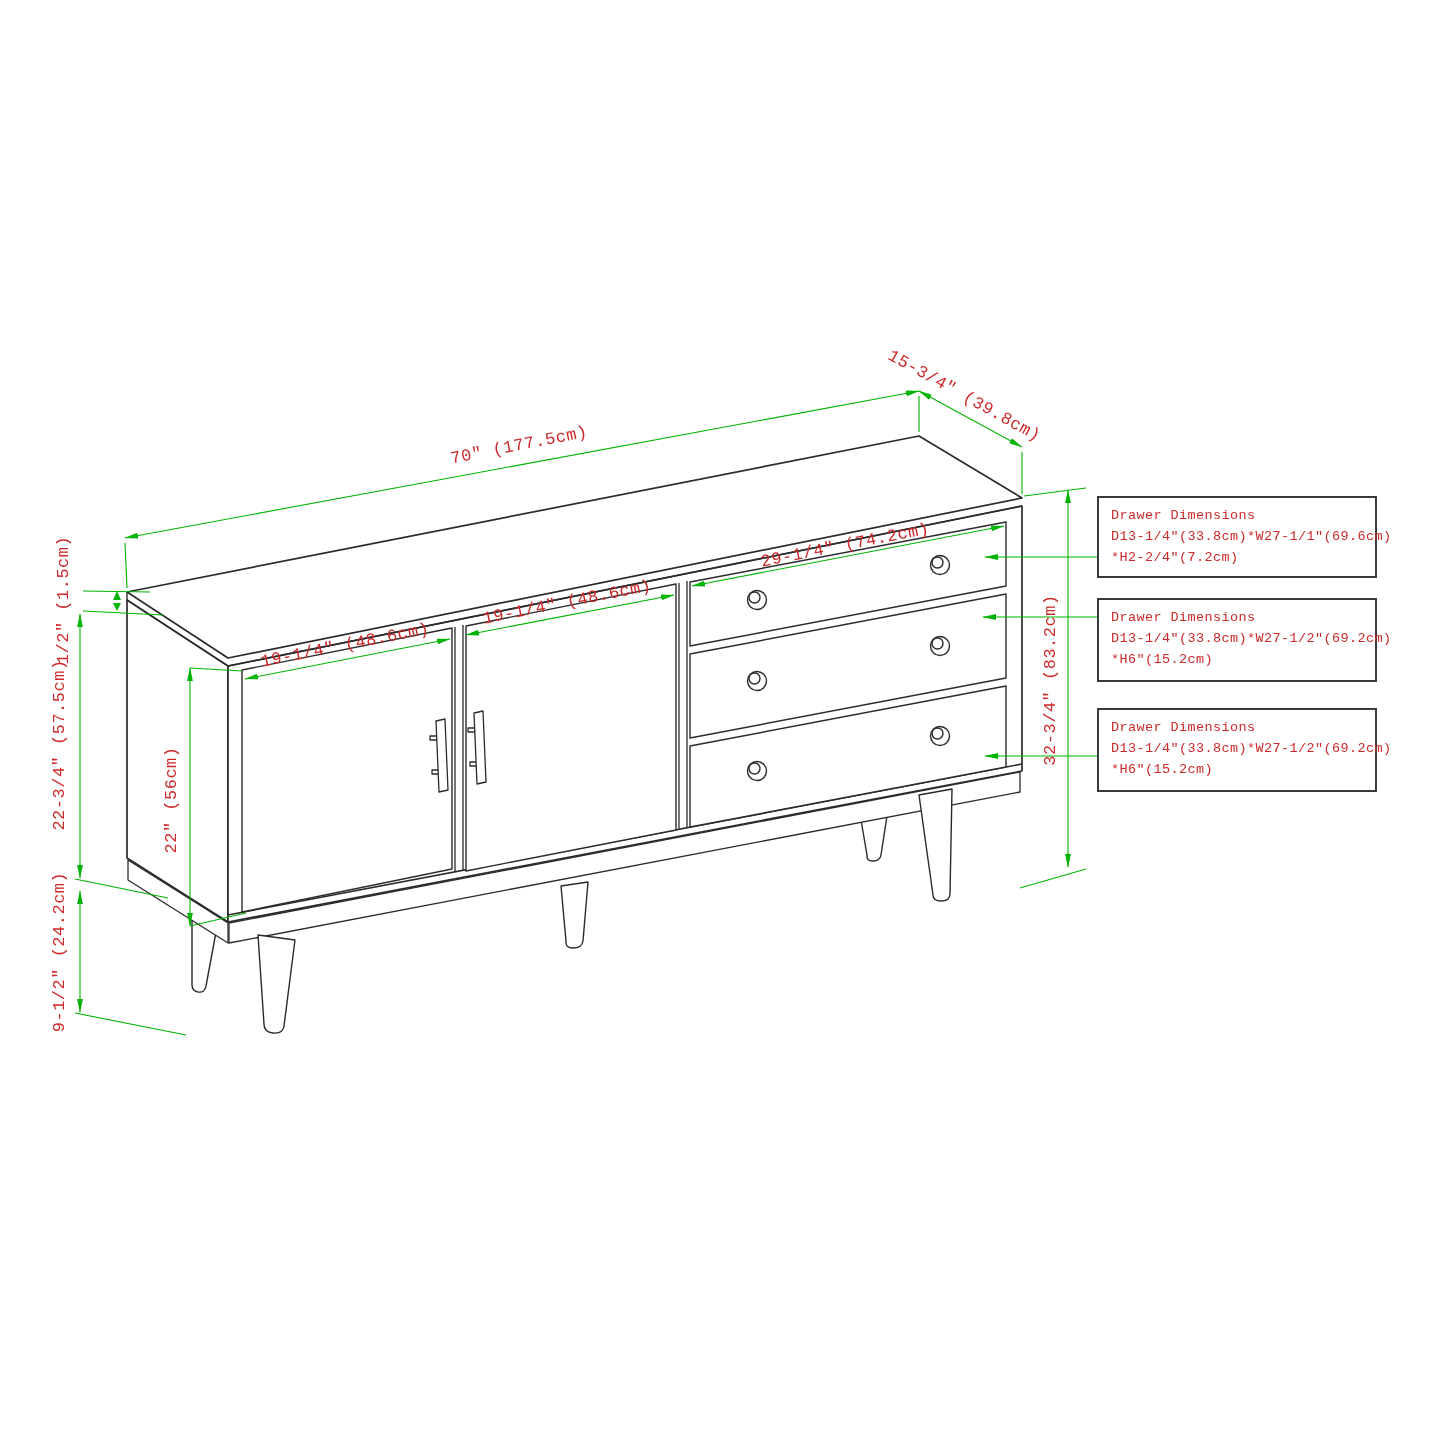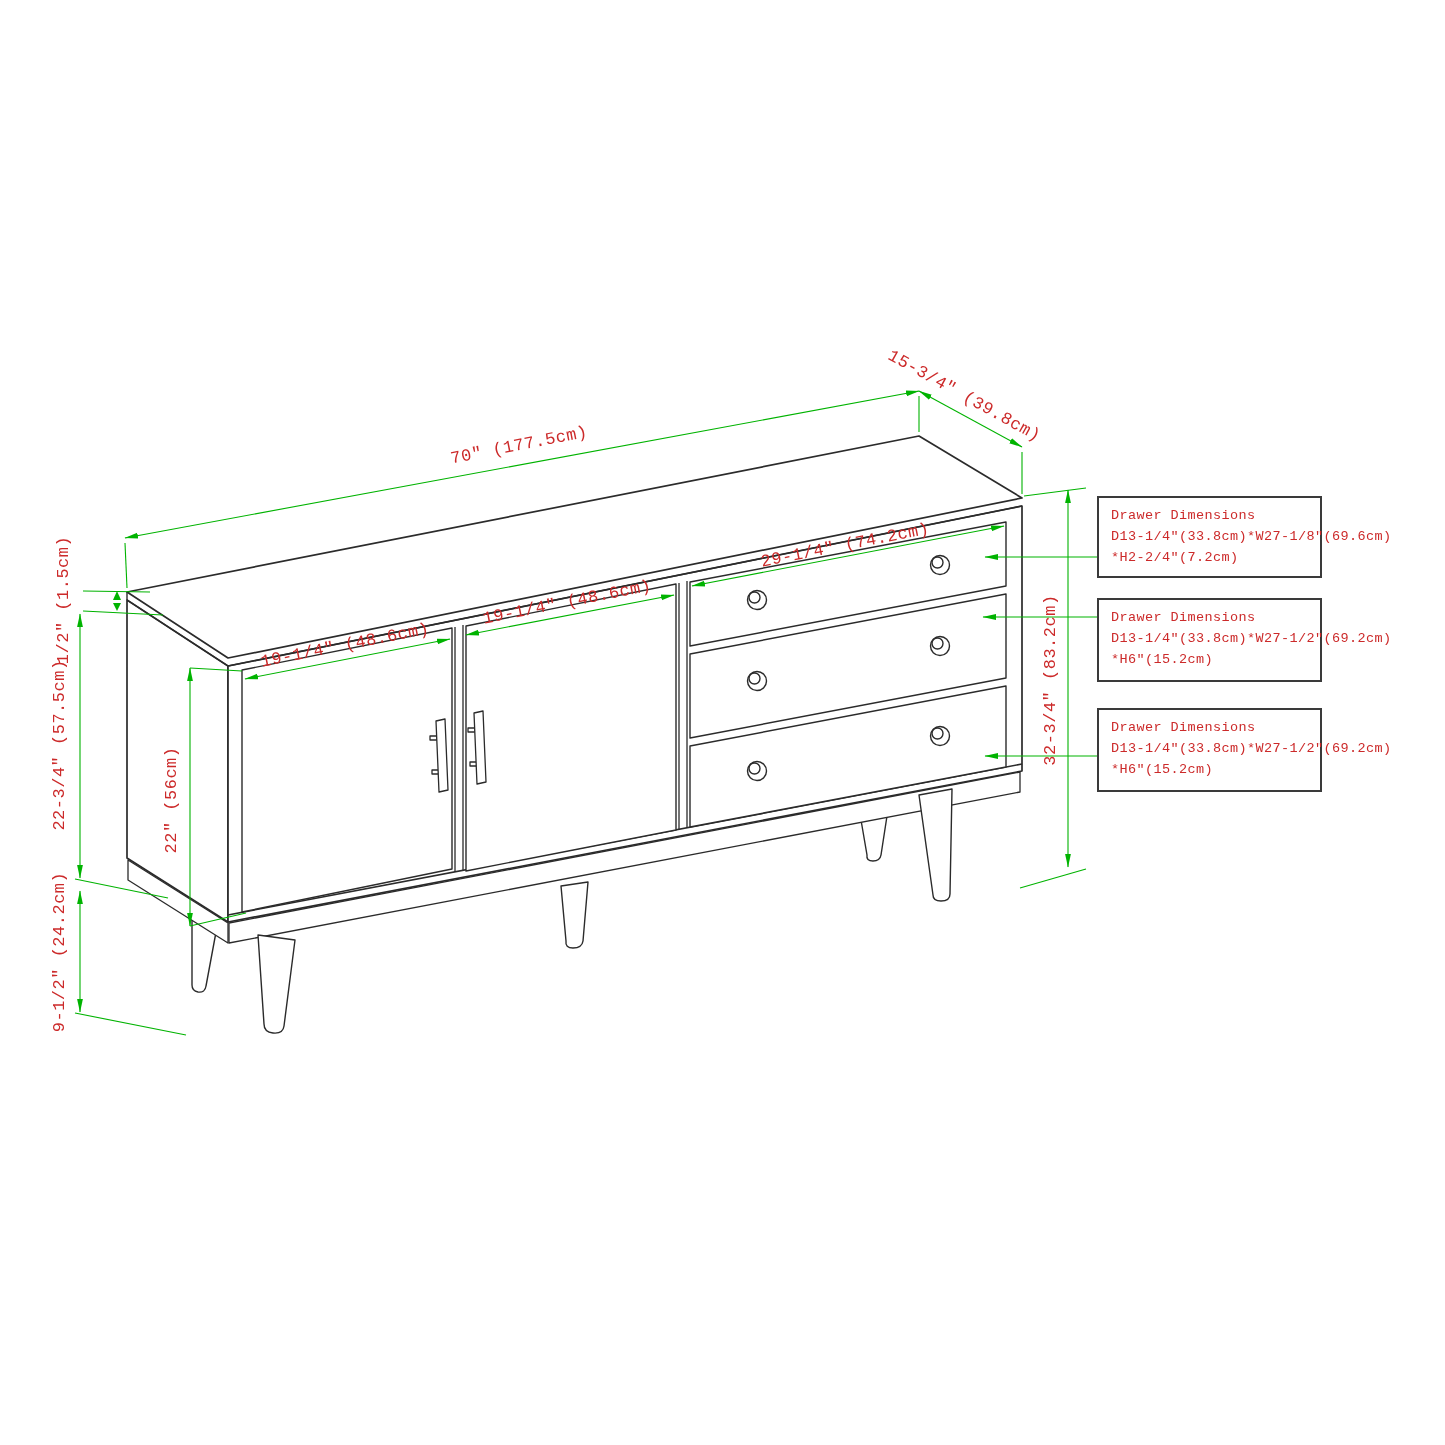--- a/index.html
+++ b/index.html
@@ -1,19 +1,19 @@
 <!DOCTYPE html>
 <html><head>
 <meta charset="utf-8">
 <style>
   html,body{margin:0;padding:0;background:#ffffff;}
   .stage{position:relative;width:1445px;height:1445px;background:#fff;overflow:hidden;
          font-family:"Liberation Mono",monospace;}
   svg{position:absolute;left:0;top:0;}
-  .callout{position:absolute;width:225px;border:2px solid #3a3a3a;background:#fff;
+  .callout{position:absolute;width:280px;border:2px solid #3a3a3a;background:#fff;
            box-sizing:border-box;padding:7px 7px 4px 12px;color:#cc2a2a;
            font-size:13.5px;line-height:21px;letter-spacing:0.4px;white-space:nowrap;}
   .dimtext{fill:#cc2a2a;font-family:"Liberation Mono",monospace;font-size:17px;letter-spacing:0.5px;}
   .blk{stroke:#2b2b2b;fill:#ffffff;}
   .blkline{stroke:#2b2b2b;fill:none;}
   .grn{stroke:#00b300;fill:none;stroke-width:1.1;}
   .grnfill{fill:#00b300;stroke:none;}
 </style>
 </head>
 <body>
@@ -140,21 +140,21 @@
     <text class="dimtext" x="176" y="800" text-anchor="middle" transform="rotate(-90 176 800)">22″ (56cm)</text>
     <text class="dimtext" x="346" y="650" text-anchor="middle" transform="rotate(-11.2 346 650)">19-1/4″ (48.6cm)</text>
     <text class="dimtext" x="568" y="607" text-anchor="middle" transform="rotate(-11.2 568 607)">19-1/4″ (48.6cm)</text>
     <text class="dimtext" x="846" y="550" text-anchor="middle" transform="rotate(-11.2 846 550)">29-1/4″ (74.2cm)</text>
     <text class="dimtext" x="1055" y="680" text-anchor="middle" transform="rotate(-90 1055 680)">32-3/4″ (83.2cm)</text>
   </g>
 </svg>
 
   <div class="callout" style="left:1097px;top:496px;height:82px;">
     <div>Drawer Dimensions</div>
-    <div>D13-1/4″(33.8cm)*W27-1/8″(69.6cm)</div>
+    <div>D13-1/4″(33.8cm)*W27-1/1″(69.6cm)</div>
     <div>*H2-2/4″(7.2cm)</div>
   </div>
   <div class="callout" style="left:1097px;top:598px;height:84px;">
     <div>Drawer Dimensions</div>
     <div>D13-1/4″(33.8cm)*W27-1/2″(69.2cm)</div>
     <div>*H6″(15.2cm)</div>
   </div>
   <div class="callout" style="left:1097px;top:708px;height:84px;">
     <div>Drawer Dimensions</div>
     <div>D13-1/4″(33.8cm)*W27-1/2″(69.2cm)</div>

